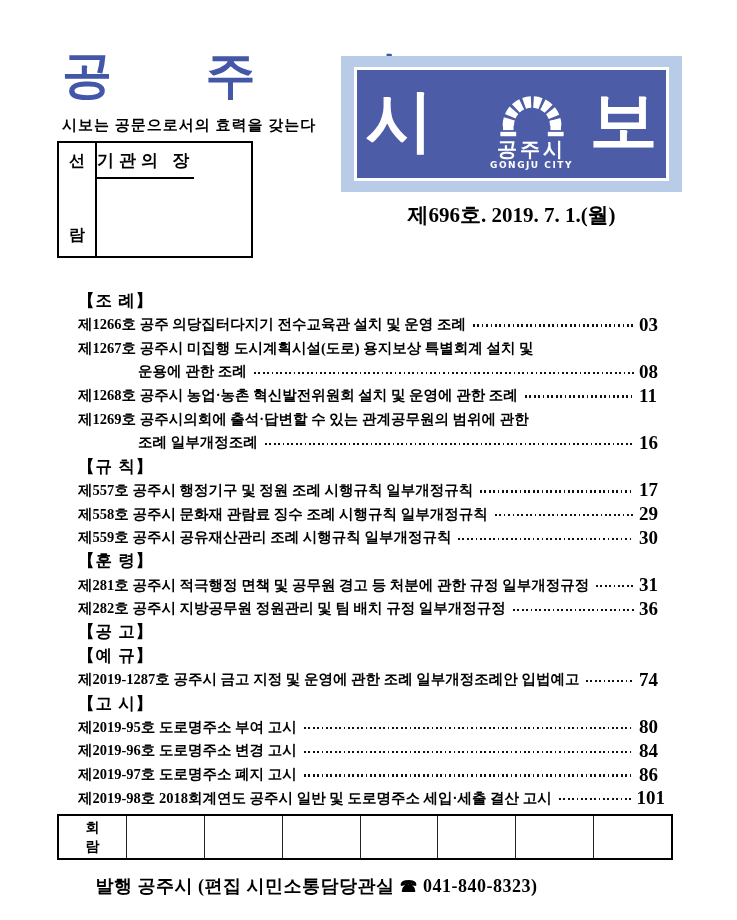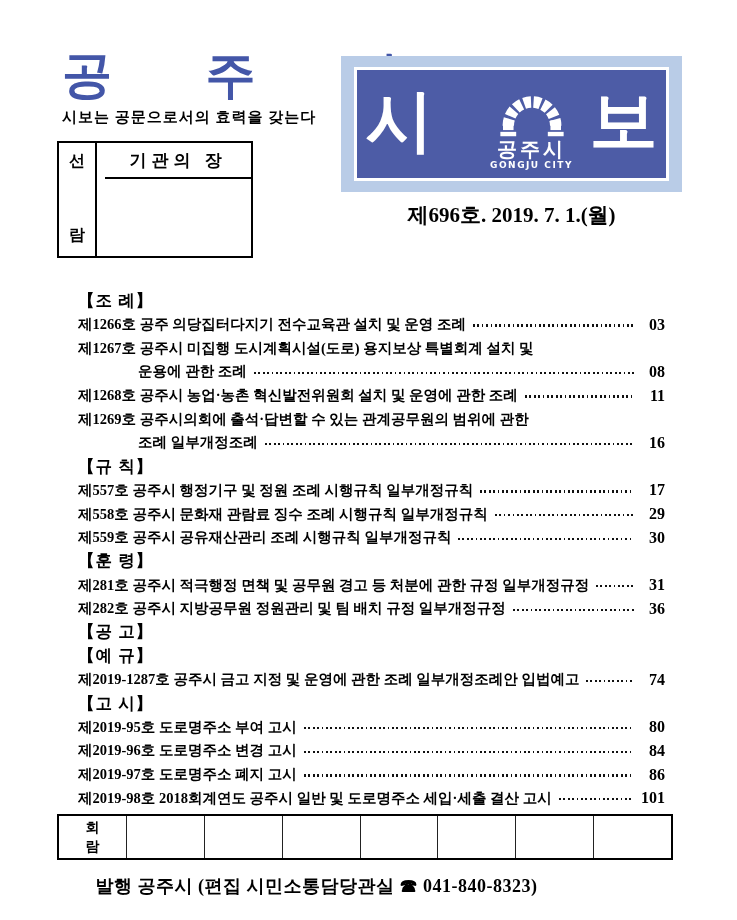--- a/index.html
+++ b/index.html
@@ -20,21 +20,21 @@
     left: 62px; top: 42px;
     font-size: 50px;
     font-weight: bold;
     letter-spacing: 38px;
     color: #4356a8;
     font-family: "DejaVu Sans", sans-serif;
     white-space: nowrap;
   }
   .motto {
     position: absolute;
-    left: 62px; top: 108px;
+    left: 62px; top: 116px;
     font-size: 15px;
     font-weight: bold;
     letter-spacing: 1px;
     white-space: nowrap;
   }
 
   
   .approval-table {
     position: absolute;
     left: 57px; top: 141px;
@@ -46,21 +46,21 @@
     width: 38px;
     border-right: 2px solid #000;
     display: flex;
     flex-direction: column;
     justify-content: space-between;
     align-items: center;
     padding: 8px 0 10px 0;
     font-size: 16px;
     font-weight: bold;
   }
-  .approval-right { flex: 1; display: flex; flex-direction: column; padding-left: 8px; }
+  .approval-right { flex: 1; display: flex; flex-direction: row; }
   .approval-header {
     height: 36px;
     border-bottom: 2px solid #000;
     display: flex;
     align-items: center;
     justify-content: center;
     font-size: 17px;
     font-weight: bold;
     letter-spacing: 5px;
   }
@@ -147,22 +147,21 @@
   .leader {
     flex: 1 1 auto;
     min-width: 8px;
     height: 2.4px;
     margin: 2px 5px 0 7px;
     background-image: repeating-linear-gradient(to right, #111 0 1.7px, transparent 1.7px 4.4px);
   }
   .page-num {
     flex: 0 0 auto;
     min-width: 26px;
-    text-align: right;
-    font-size: 16px;
+    font-size: 19px;
     font-weight: bold;
   }
 
   
   .circ-table {
     position: absolute;
     left: 57px; top: 814px;
     width: 616px; height: 46px;
     border: 2px solid #000;
     display: flex;

